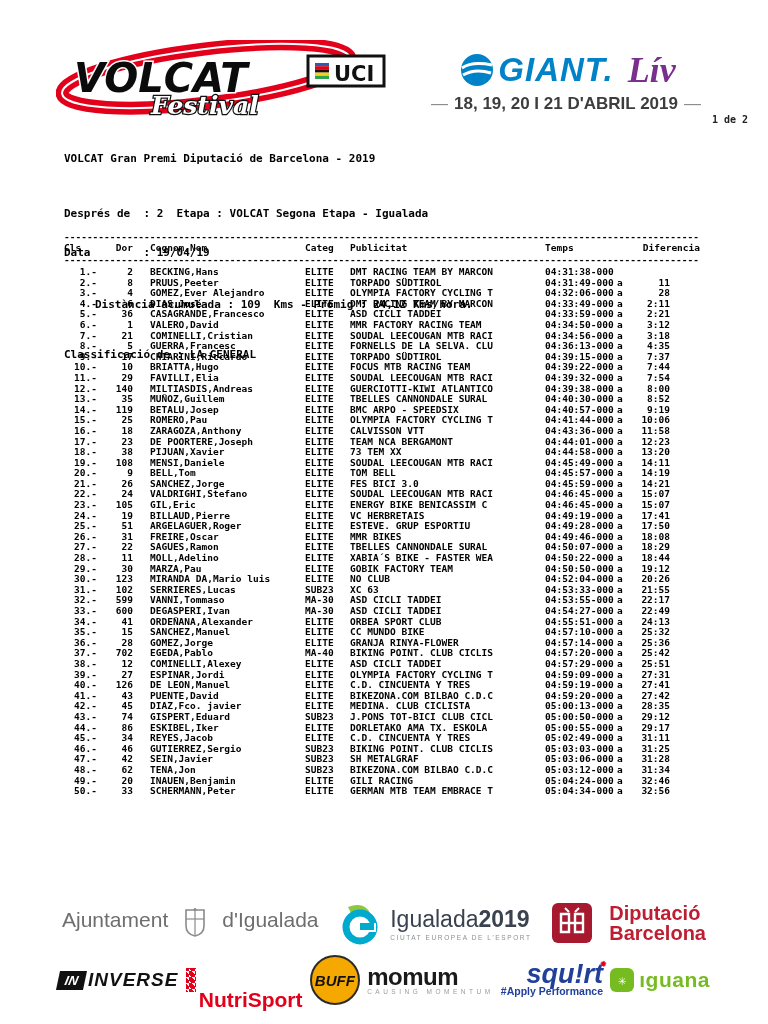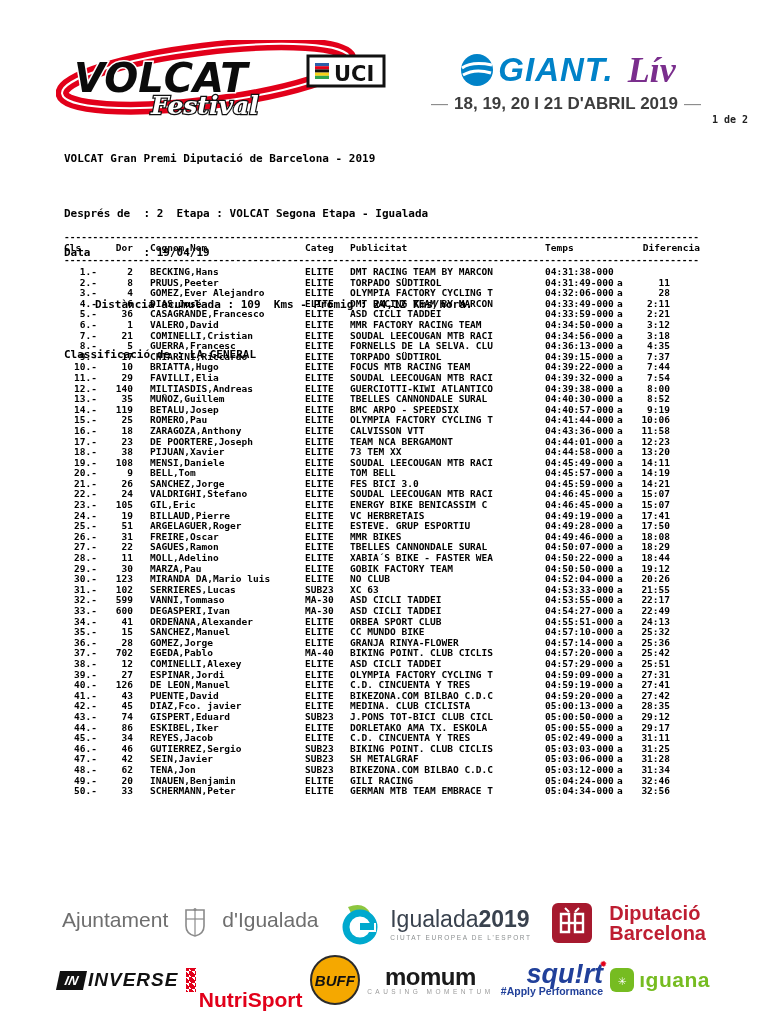--- a/index.html
+++ b/index.html
@@ -52,21 +52,21 @@
     font-size:13px;padding:2px 7px;transform:skewX(-12deg);}
   .inverse .inv-text{font-family:"Liberation Sans",sans-serif;font-weight:bold;font-style:italic;font-size:19px;color:#111;letter-spacing:1px;}
   .nutrisport{display:flex;align-items:center;gap:3px;}
   .checker{width:10px;height:24px;background:
     linear-gradient(45deg,#E2001A 25%,transparent 25%,transparent 75%,#E2001A 75%) 0 0/6px 6px,
     linear-gradient(45deg,transparent 25%,#E2001A 25%,#E2001A 75%,transparent 75%) 3px 3px/6px 6px;}
   .nutri-text{font-family:"Liberation Sans",sans-serif;font-weight:bold;font-size:21px;color:#E2001A;margin-top:40px;}
   .buff{width:46px;height:46px;border-radius:50%;background:#F5A800;border:2px solid #2b2b2b;
     display:flex;align-items:center;justify-content:center;
     font-family:"Liberation Sans",sans-serif;font-weight:bold;font-style:italic;font-size:15px;color:#111;}
-  .momum{text-align:center;}
+  .momum{}
   .momum .word{font-family:"Liberation Sans",sans-serif;font-weight:bold;font-size:24px;letter-spacing:-0.5px;color:#1a1a1a;line-height:22px;}
   .momum .sub{font-family:"Liberation Sans",sans-serif;font-size:6.5px;letter-spacing:3.5px;color:#9b9b9b;}
   .squirt{text-align:left;position:relative;}
   .squirt .word{font-family:"Liberation Sans",sans-serif;font-weight:bold;font-style:italic;font-size:27px;color:#21409A;line-height:22px;text-align:right;}
   .squirt .star{position:absolute;top:-7px;right:-4px;color:#E2001A;font-size:12px;font-style:normal;}
   .squirt .sub{font-family:"Liberation Sans",sans-serif;font-weight:bold;font-size:10.5px;color:#21409A;}
   .iguana{display:flex;align-items:center;gap:5px;}
   .ig-icon{width:24px;height:24px;border-radius:6px;background:#76BC21;color:#fff;display:flex;align-items:center;justify-content:center;font-size:14px;}
   .iguana .word{font-family:"Liberation Sans",sans-serif;font-weight:bold;font-size:21px;color:#76BC21;letter-spacing:0.5px;}
 </style>

